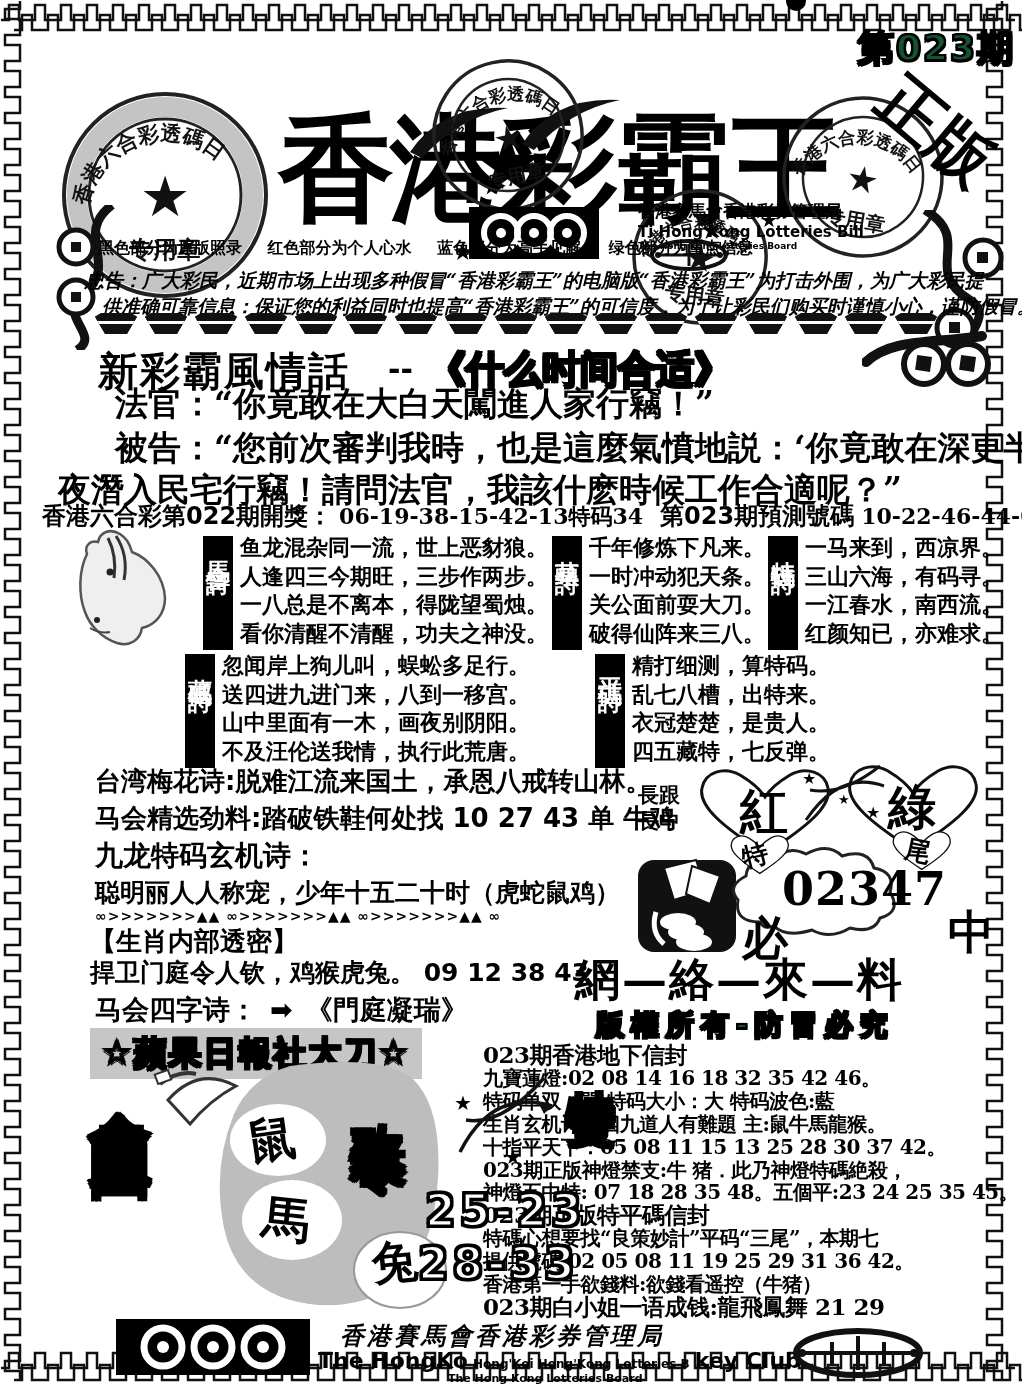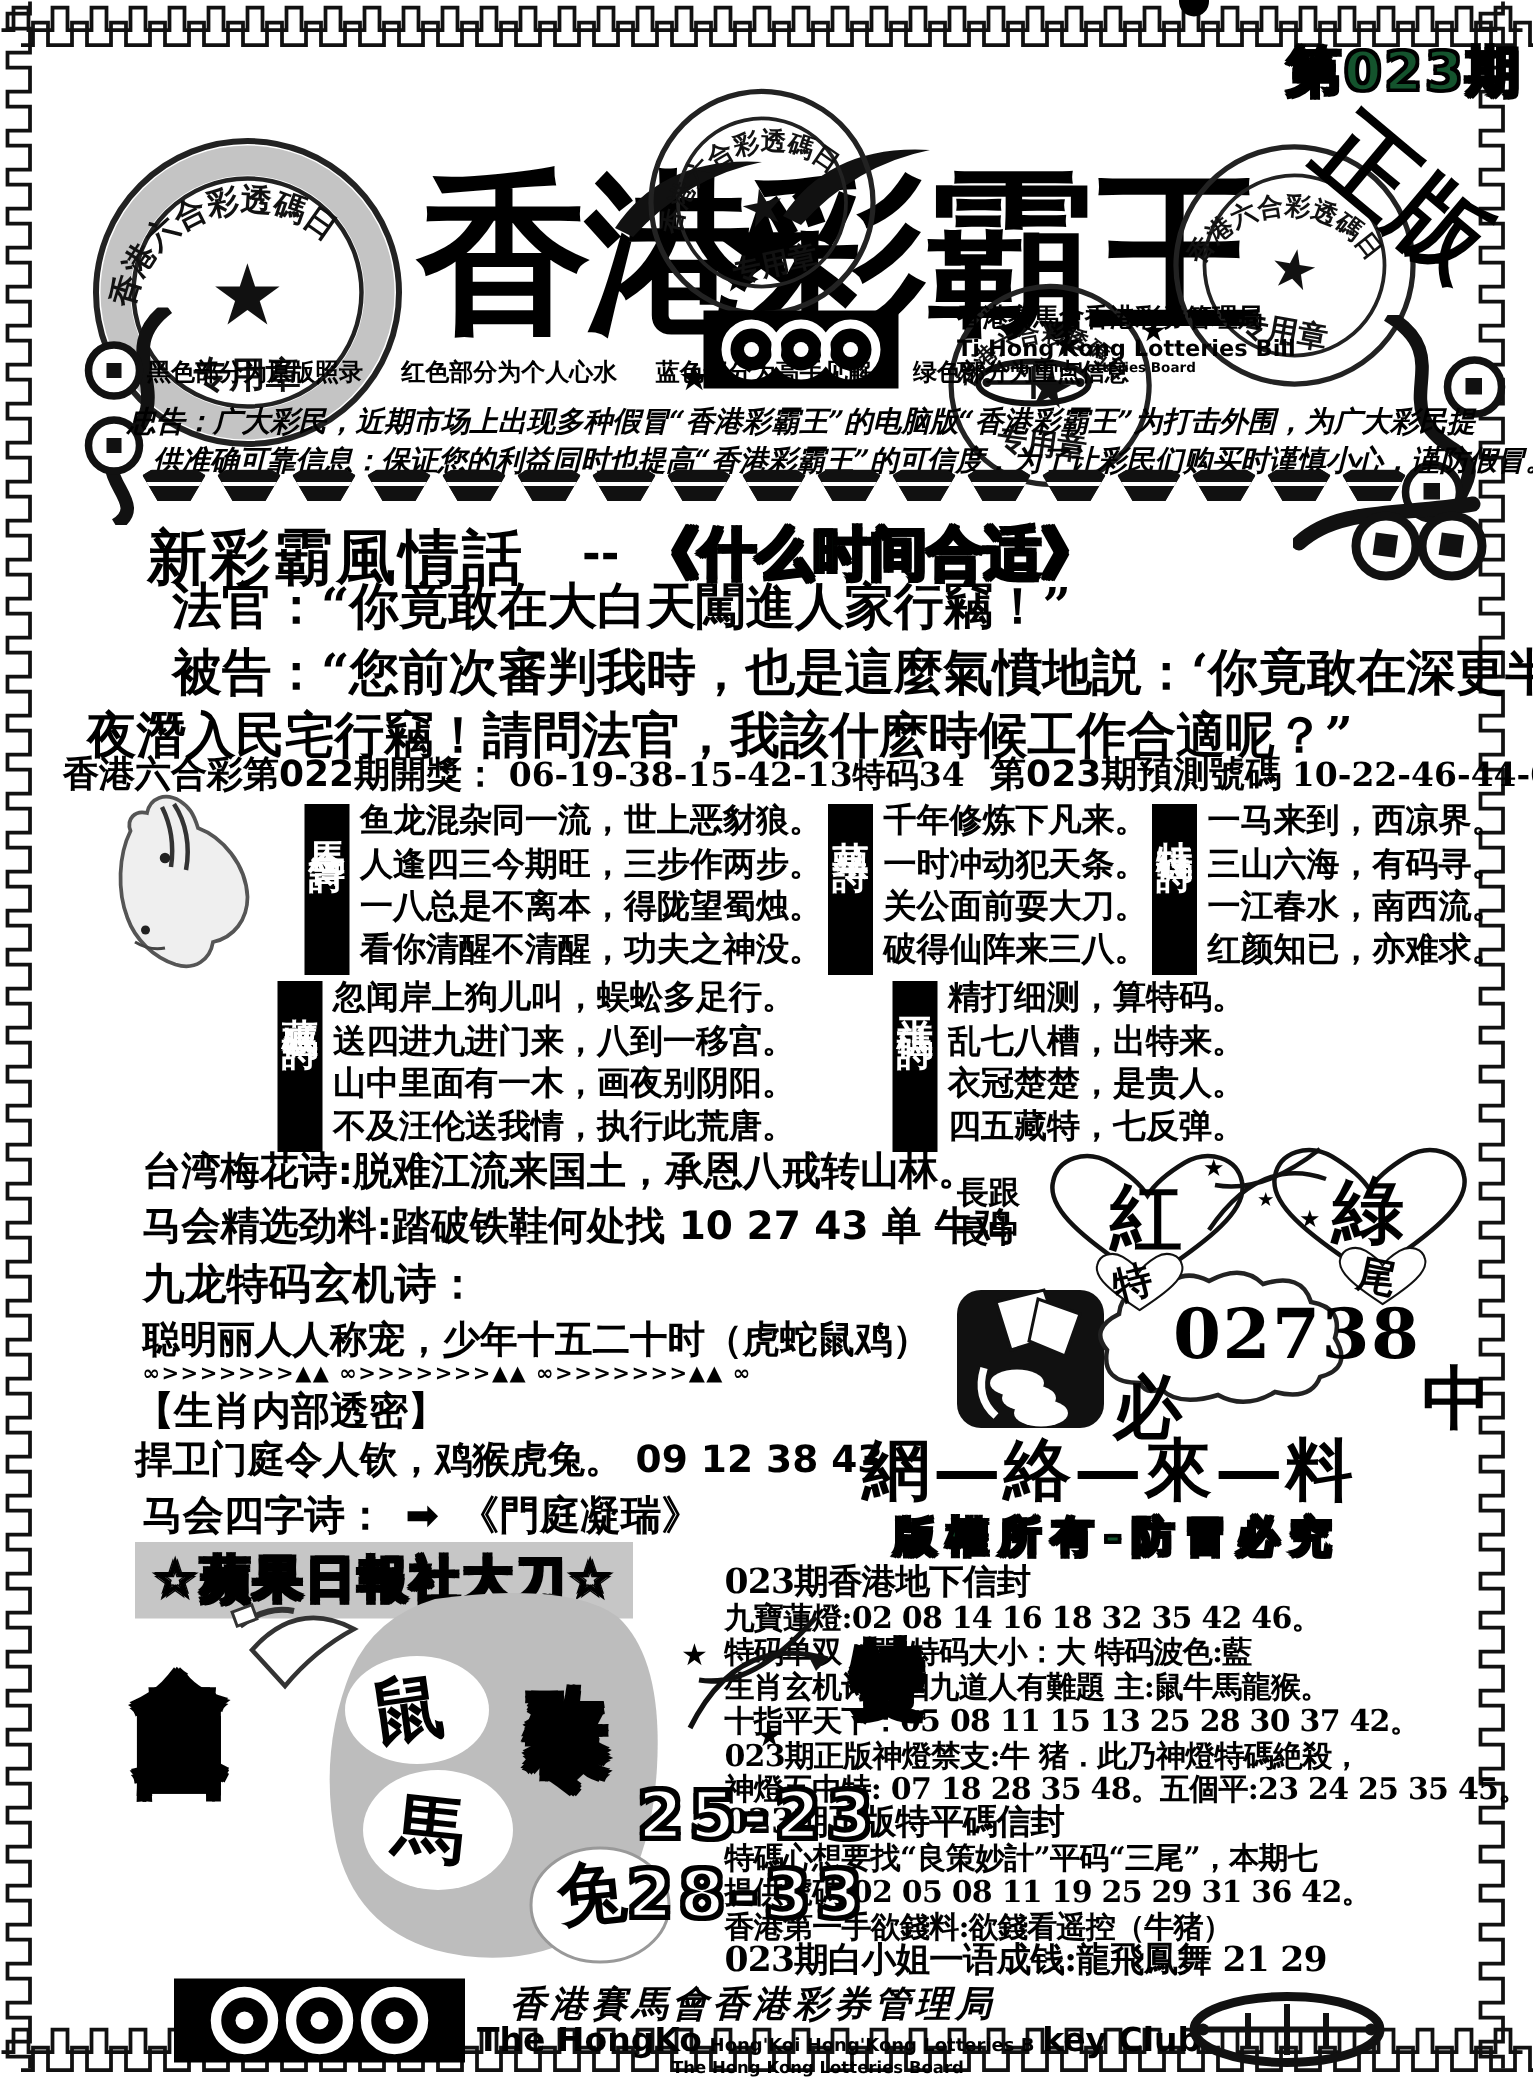--- a/index.html
+++ b/index.html
@@ -265,21 +265,21 @@
     <path d="M20 60 Q14 80 28 92" fill="none" stroke="#fff" stroke-width="5"></path>
   </svg>
 
   <svg class="abs" style="left:726px;top:838px;" width="220" height="110">
     <path d="M34 84 Q8 84 12 62 Q0 48 20 38 Q22 18 48 24 Q60 6 80 16 Q102 4 116 18 Q142 10 148 30 Q170 34 164 54 Q176 74 154 80 Q148 96 124 90 Q104 102 86 92 Q60 100 48 88 Q38 92 34 84 Z" fill="#fff" stroke="#222" stroke-width="3"></path>
   </svg>
   <svg class="abs" style="left:726px;top:832px;" width="70" height="56">
     <path class="heart" transform="scale(0.45)" d="M75 92 C32 64 8 44 12 26 C15 10 34 4 50 13 C60 19 70 27 75 35 C80 27 90 19 100 13 C116 4 135 10 138 26 C142 44 118 64 75 92 Z"></path>
   </svg>
   <div class="abs heavy" style="left:742px;top:838px;font-size:26px;transform:rotate(-14deg);">特</div>
-  <div class="abs heavy serif nowrap" style="left:782px;top:862px;font-size:46px;letter-spacing:1px;">02738</div>
+  <div class="abs heavy serif nowrap" style="left:782px;top:862px;font-size:46px;letter-spacing:1px;">02347</div>
   <svg class="abs" style="left:888px;top:828px;" width="70" height="56">
     <path class="heart" transform="scale(0.45)" d="M75 92 C32 64 8 44 12 26 C15 10 34 4 50 13 C60 19 70 27 75 35 C80 27 90 19 100 13 C116 4 135 10 138 26 C142 44 118 64 75 92 Z"></path>
   </svg>
   <div class="abs heavy" style="left:905px;top:834px;font-size:26px;transform:rotate(12deg);">尾</div>
   <div class="abs heavy serif" style="left:742px;top:908px;font-size:46px;">必</div>
   <div class="abs heavy serif" style="left:948px;top:902px;font-size:46px;">中</div>
 
   <div class="abs heavy serif nowrap" style="left:575px;top:950px;font-size:45px;letter-spacing:2px;">網—絡—來—料</div>
   <div class="abs ot heavy nowrap" style="left:596px;top:1006px;font-size:28px;letter-spacing:7px;">版權所有-防冒必究</div>
 

